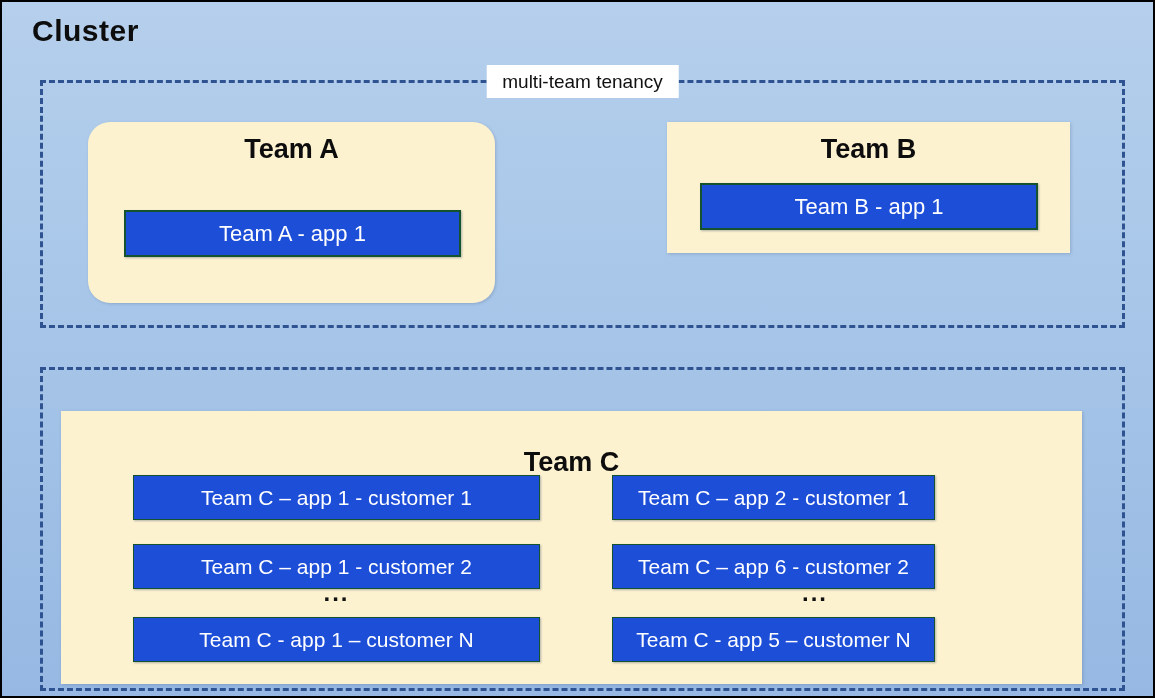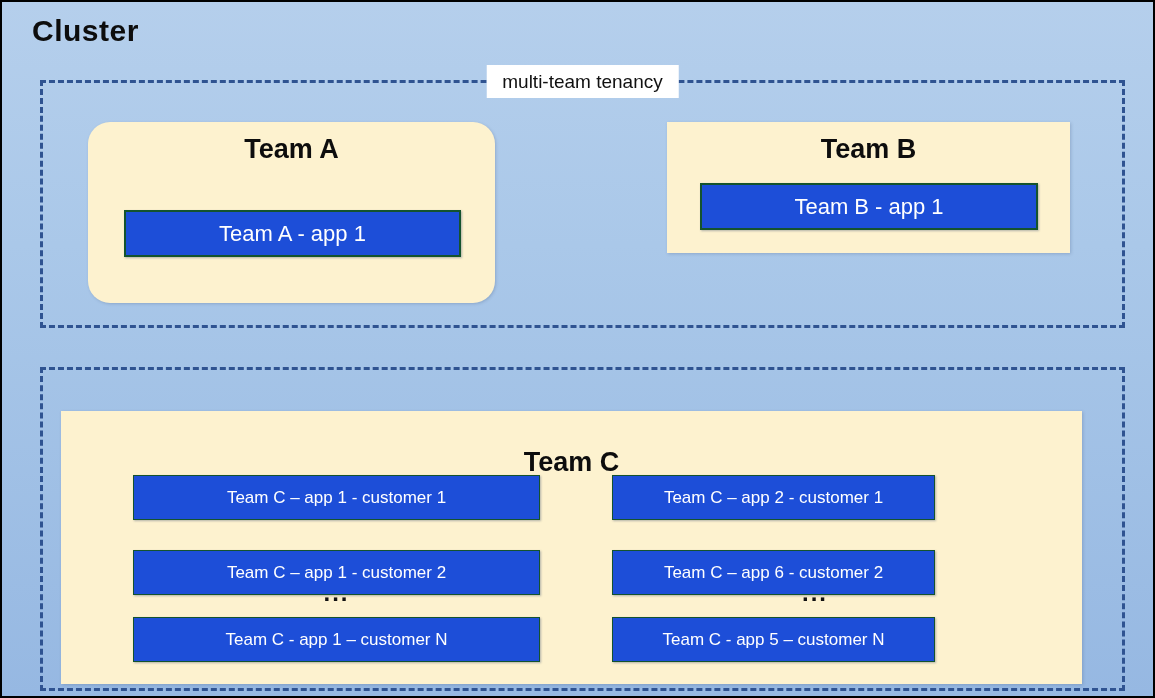--- a/index.html
+++ b/index.html
@@ -49,25 +49,25 @@
     background:#1d4ed8;
     border:2px solid #14532d;
     color:#ffffff;
     display:flex;align-items:center;justify-content:center;
     font-size:22px;white-space:nowrap;
     box-shadow:1px 1px 2px rgba(40,60,100,0.35);
   }
   .team-a .app-box{left:36px;top:88px;width:337px;height:47px;}
   .team-b .app-box.b1{left:33px;top:61px;width:338px;height:47px;}
   .team-b .app-box.b2{left:33px;top:119px;width:338px;height:47px;}
-  .team-c .app-box{height:45px;border-width:1px;font-size:17px;}
+  .team-c .app-box{height:45px;border-width:1px;font-size:21px;}
   .col-left .app-box{left:72px;width:407px;}
   .col-right .app-box{left:551px;width:323px;}
   .row-1{top:64px;}
-  .row-2{top:139px;}
+  .row-2{top:133px;}
   .row-n{top:206px;text-align:right;}
   .ellipsis{
     position:absolute;top:170px;
     text-align:center;
     font-size:24px;font-weight:bold;color:#111;
     letter-spacing:2px;line-height:1;
   }
   .col-left .ellipsis{left:72px;width:407px;}
   .col-right .ellipsis{left:551px;width:406px;}
 </style>

